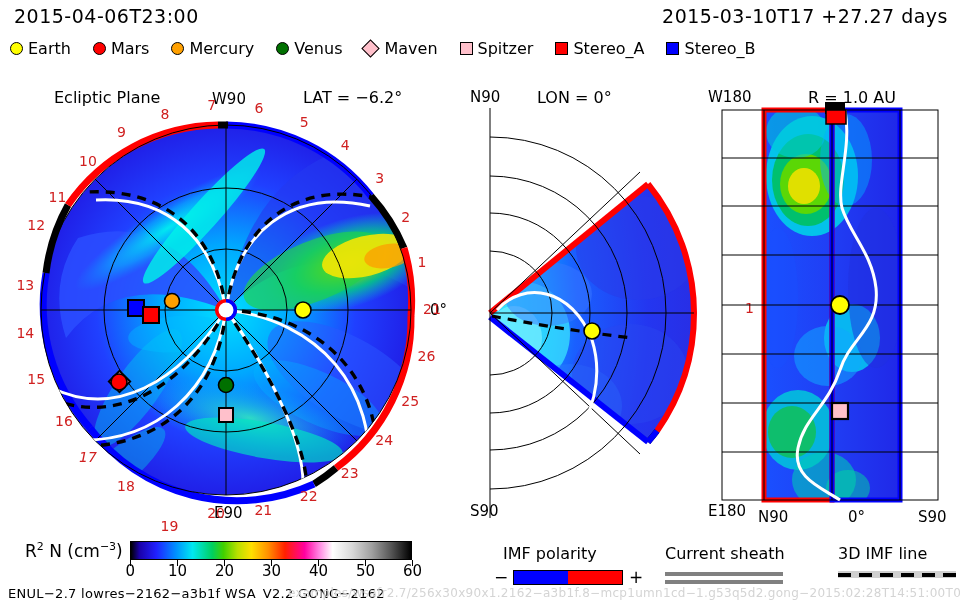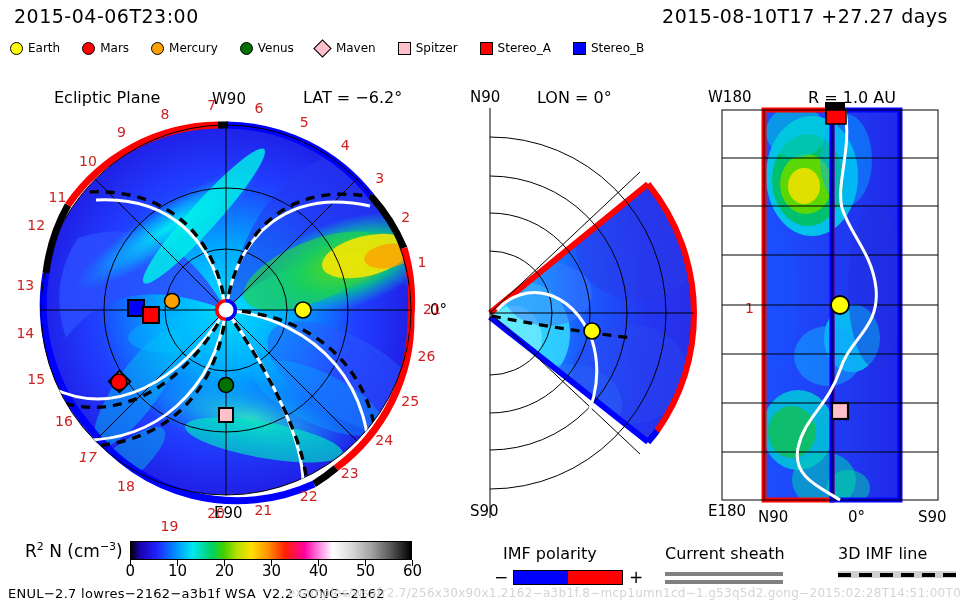--- a/index.html
+++ b/index.html
@@ -7,21 +7,21 @@
        font-family:"DejaVu Sans","Liberation Sans",sans-serif;color:#000;}
   .abs{position:absolute;}
   .nowrap{white-space:nowrap;}
 
   
   #hdr-left{left:14px;top:5px;font-size:19px;letter-spacing:0.5px;}
   #hdr-right{right:12px;top:5px;font-size:19px;letter-spacing:0.5px;}
 
   
   #legend{left:10px;top:36px;width:940px;height:24px;display:flex;align-items:center;}
-  .leg-item{display:flex;align-items:center;margin-right:22px;font-size:12px;}
+  .leg-item{display:flex;align-items:center;margin-right:22px;font-size:16px;}
   .leg-sym{margin-right:5px;display:inline-block;}
   .sym-circle{width:13px;height:13px;border-radius:50%;border:1.6px solid #000;box-sizing:border-box;}
   .sym-square{width:13px;height:13px;border:1.6px solid #000;box-sizing:border-box;}
   .sym-diamond{width:13px;height:13px;border:1.6px solid #000;box-sizing:border-box;transform:rotate(45deg);}
 
   
   #panel-ecliptic{left:18px;top:88px;width:430px;height:440px;}
   #panel-merid{left:452px;top:88px;width:250px;height:440px;}
   #panel-au{left:700px;top:88px;width:258px;height:440px;}
 
@@ -53,21 +53,21 @@
   #cs-l1{position:absolute;left:665px;top:572px;width:118px;height:4px;background:#808080;}
   #cs-l2{position:absolute;left:665px;top:580px;width:118px;height:4px;background:#808080;}
   #imf3d-back{position:absolute;left:838px;top:571px;width:118px;height:7px;background:#d0d0d0;}
   #imf3d-dash{position:absolute;left:838px;top:573px;width:118px;height:4px;
      background:repeating-linear-gradient(to right,#000 0 13px,transparent 13px 21px);}
 </style>
 </head>
 <body>
 
 <div class="abs nowrap" id="hdr-left">2015-04-06T23:00</div>
-<div class="abs nowrap" id="hdr-right">2015-08-10T17 +27.27 days</div>
+<div class="abs nowrap" id="hdr-right">2015-03-10T17 +27.27 days</div>
 
 <div class="abs" id="legend">
   <div class="leg-item">
     <span class="leg-sym sym-circle" style="background:#ffff00"></span>
     <span>Earth</span>
   </div>
   <div class="leg-item">
     <span class="leg-sym sym-circle" style="background:#ff0000"></span>
     <span>Mars</span>
   </div>

